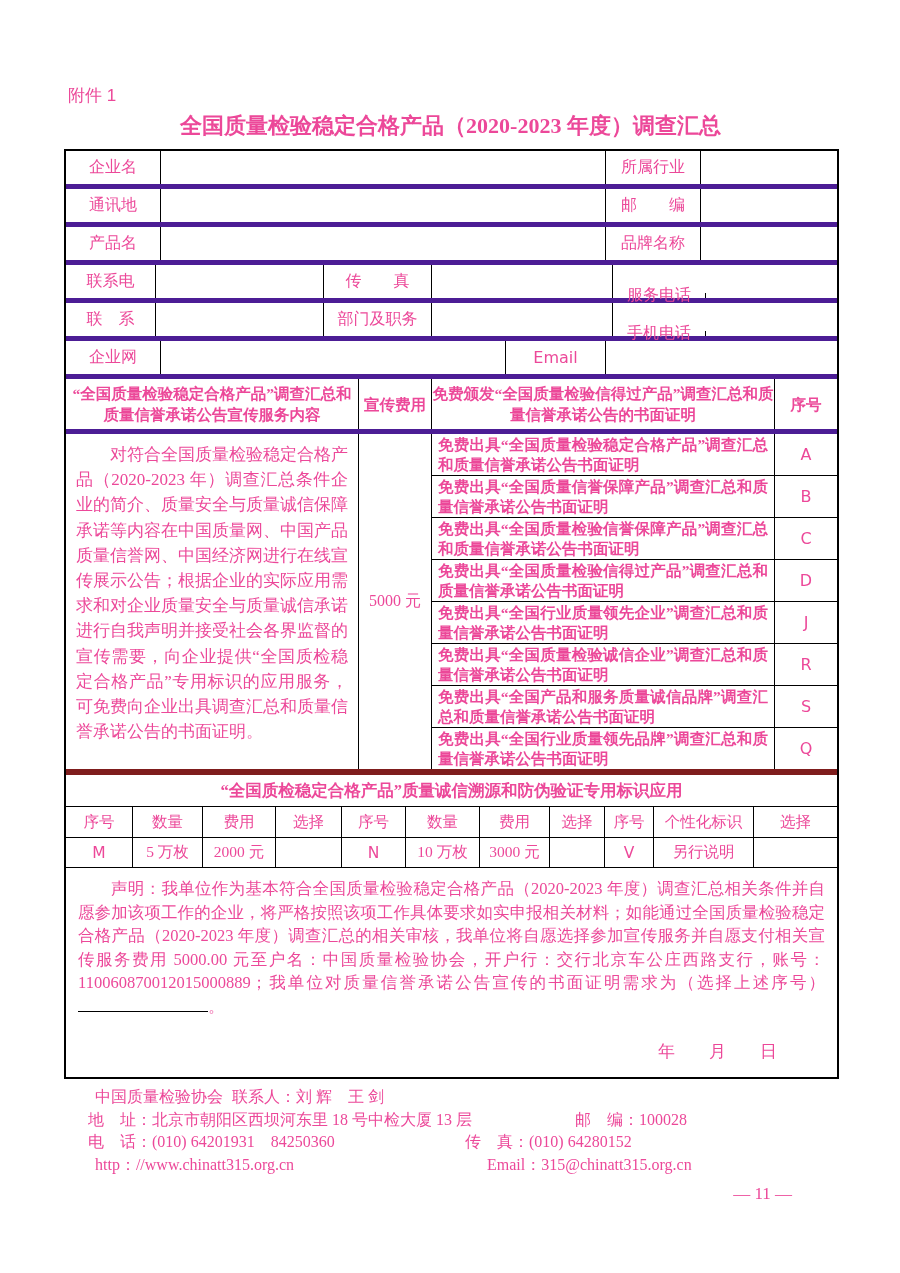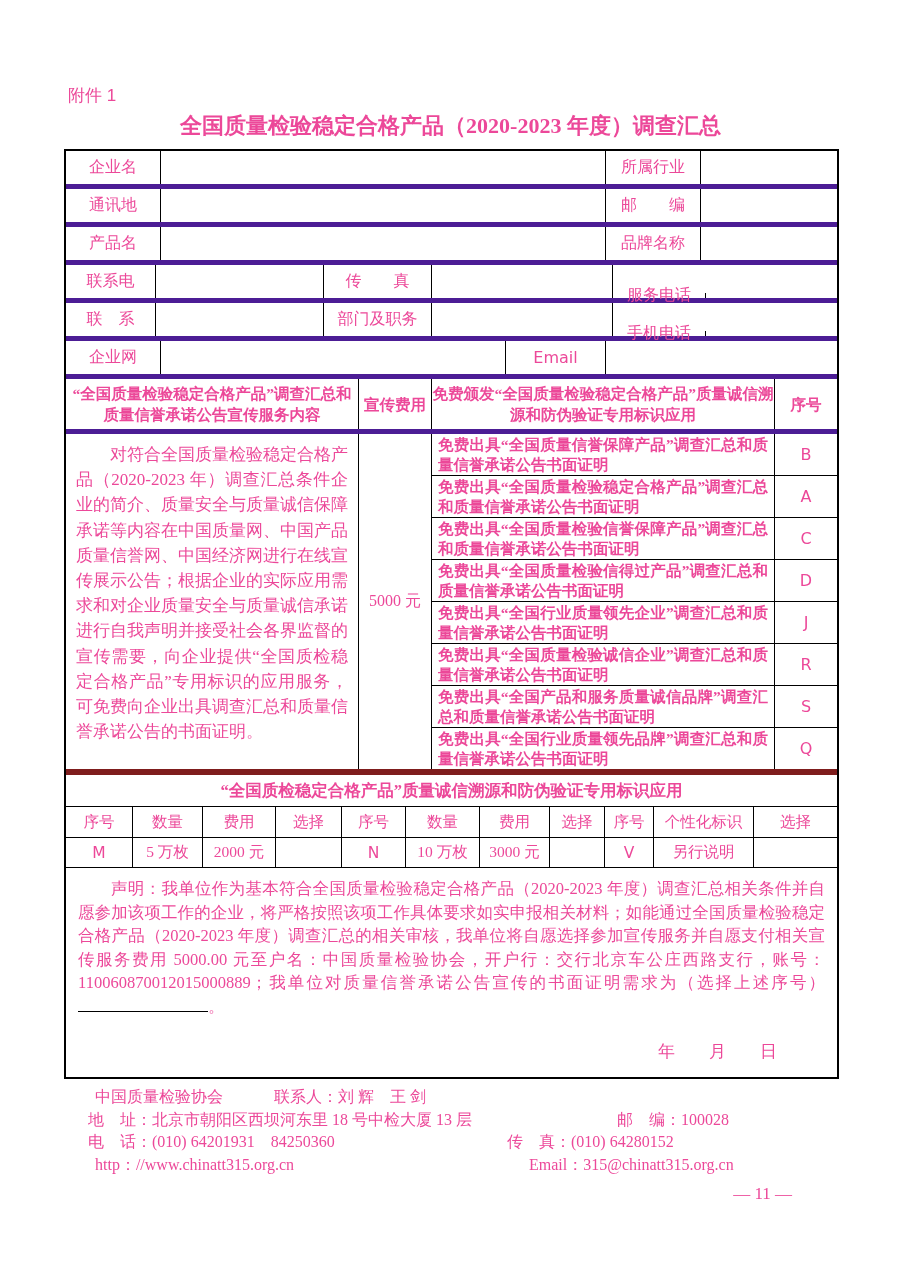--- a/index.html
+++ b/index.html
@@ -83,21 +83,21 @@
   .latin { font-family:"DejaVu Sans","Liberation Sans",sans-serif; }
   
   .decl { box-sizing:border-box; padding:9px 12px 0 12px; }
   .decl-text { font-size:16.5px; line-height:23.5px; text-align:justify; text-indent:2em; }
   .blankline { display:inline-block; width:130px; border-bottom:1.5px solid #000; height:14px; }
   .sign-line { margin-top:30px; padding-left:360px; font-size:17px; }
   .date-line { margin-top:22px; padding-left:580px; font-size:17px; }
   .decl-bottom-pad { height:14px; }
   
   .footer { margin:7px 0 0 88px; font-size:16px; line-height:22.5px; }
-  .fline { display:flex;gap:42px; }
+  .fline { display:flex; }
   .fa { display:inline-block; flex-shrink:0; }
   .f1a { width:137px; margin-left:7px; }
   .f2a { width:487px; }
   .f3a { width:377px; }
   .f4a { width:392px; margin-left:7px; }
   .pageno { margin:8px 108px 0 0; text-align:right; font-size:17px; }
 </style>
 </head>
 <body>
 
@@ -150,35 +150,35 @@
     <div class="trow h33">
       <div class="cell lbl w-n1">企业网</div>
       <div class="cell w-n2"></div>
       <div class="cell lbl w-n3 latin">Email</div>
       <div class="cell last"></div>
     </div>
 
     <div class="trow svc-head">
       <div class="cell w-s1">“全国质量检验稳定合格产品”调查汇总和质量信誉承诺公告宣传服务内容</div>
       <div class="cell w-s2">宣传费用</div>
-      <div class="cell w-s3">免费颁发“全国质量检验稳定合格产品”质量诚信溯源和防伪验证专用标识应用</div>
+      <div class="cell w-s3">免费颁发“全国质量检验信得过产品”调查汇总和质量信誉承诺公告的书面证明</div>
       <div class="cell last">序号</div>
     </div>
 
     <div class="svc-body">
       <div class="svc-left">对符合全国质量检验稳定合格产品（2020-2023 年）调查汇总条件企业的简介、质量安全与质量诚信保障承诺等内容在中国质量网、中国产品质量信誉网、中国经济网进行在线宣传展示公告；根据企业的实际应用需求和对企业质量安全与质量诚信承诺进行自我声明并接受社会各界监督的宣传需要，向企业提供“全国质检稳定合格产品”专用标识的应用服务，可免费向企业出具调查汇总和质量信誉承诺公告的书面证明。</div>
       <div class="svc-fee">5000 元</div>
       <div class="svc-right">
         <div class="cert-row">
+          <div class="cert-text">免费出具“全国质量检验稳定合格产品”调查汇总和质量信誉承诺公告书面证明</div>
+          <div class="cert-code">A</div>
+        </div>
+        <div class="cert-row">
           <div class="cert-text">免费出具“全国质量信誉保障产品”调查汇总和质量信誉承诺公告书面证明</div>
           <div class="cert-code">B</div>
-        </div>
-        <div class="cert-row">
-          <div class="cert-text">免费出具“全国质量检验稳定合格产品”调查汇总和质量信誉承诺公告书面证明</div>
-          <div class="cert-code">A</div>
         </div>
         <div class="cert-row">
           <div class="cert-text">免费出具“全国质量检验信誉保障产品”调查汇总和质量信誉承诺公告书面证明</div>
           <div class="cert-code">C</div>
         </div>
         <div class="cert-row">
           <div class="cert-text">免费出具“全国质量检验信得过产品”调查汇总和质量信誉承诺公告书面证明</div>
           <div class="cert-code">D</div>
         </div>
         <div class="cert-row">

